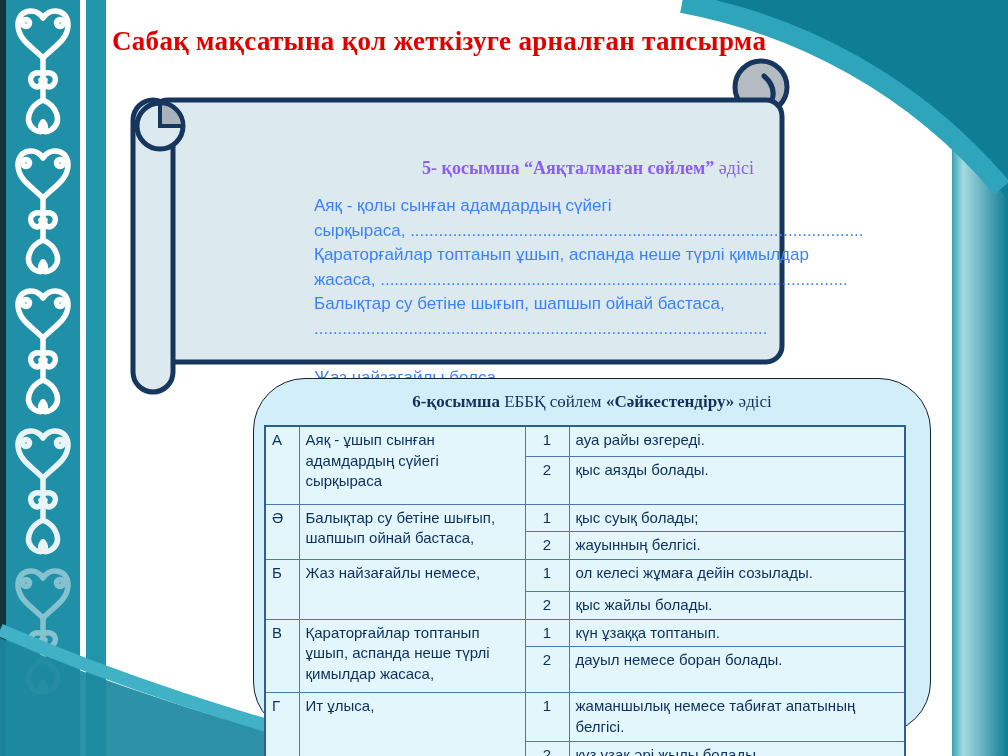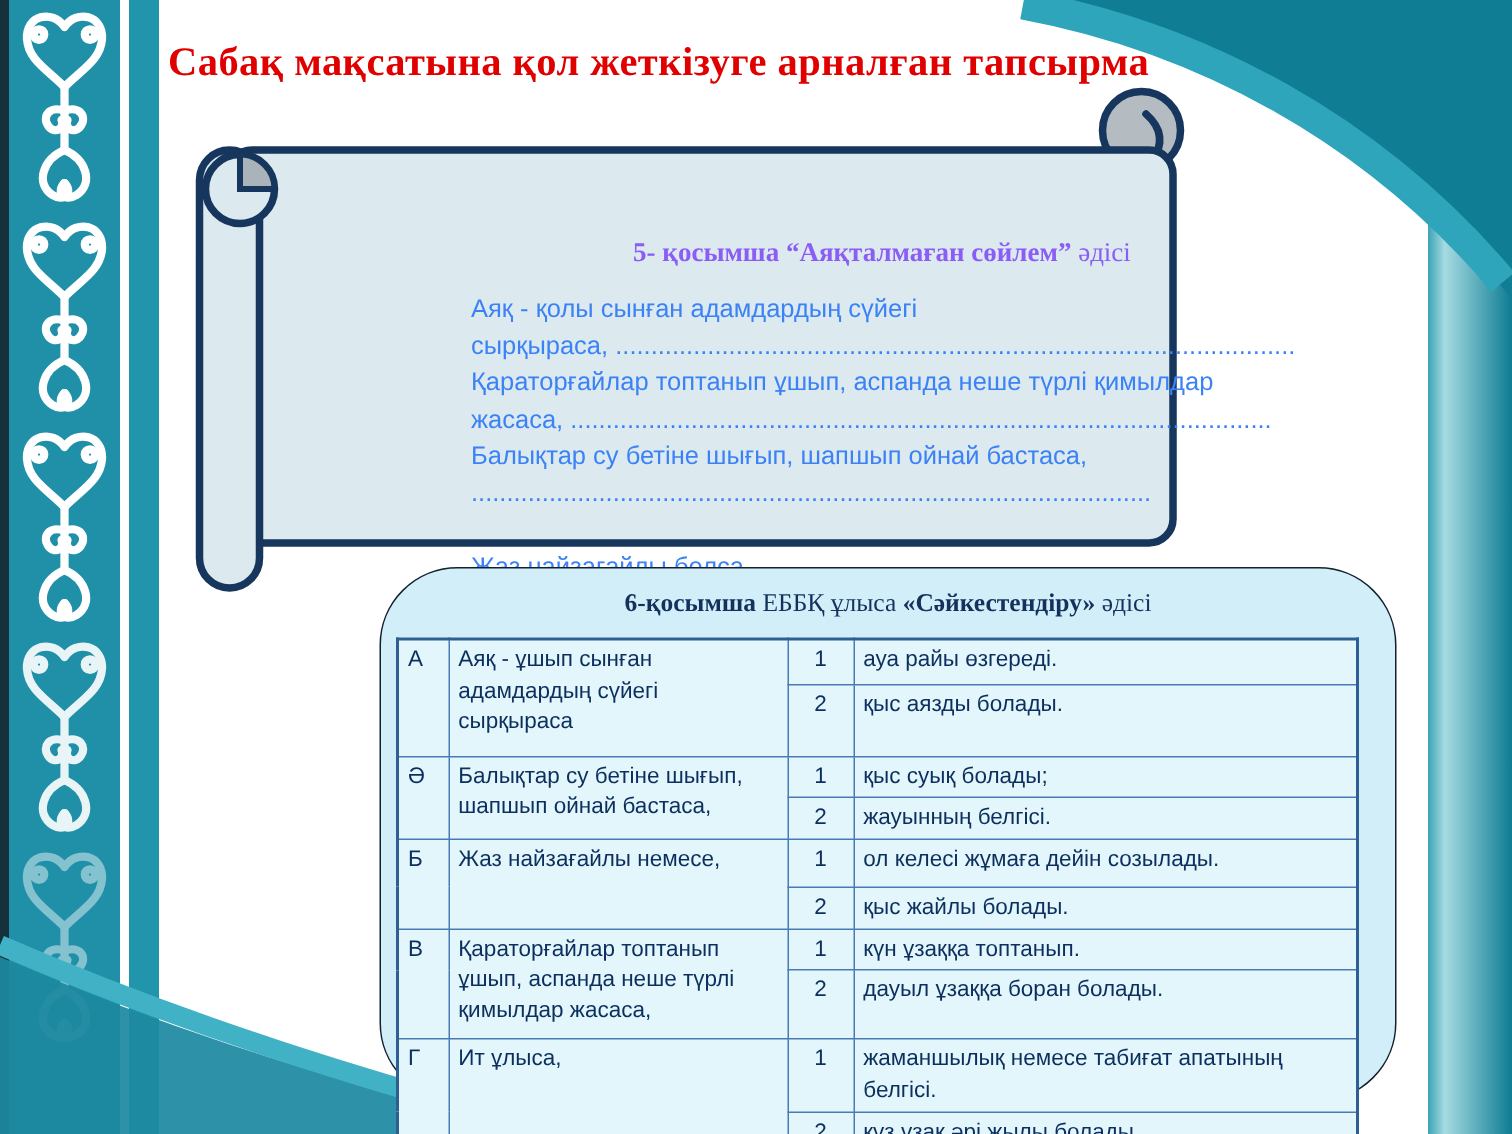--- a/index.html
+++ b/index.html
@@ -131,21 +131,21 @@
         <div class="scroll-line">жасаса,  ...................................................................................................</div>
         <div class="scroll-line">Балықтар су бетіне шығып, шапшып ойнай бастаса,</div>
         <div class="scroll-line">................................................................................................</div>
         <div class="scroll-line"></div>
         <div class="scroll-line">Жаз найзағайлы болса,.........................................................</div>
         <div class="scroll-line">Ит ұлыса, .....................................................................</div>
       </div>
   </div>
 
   <div class="matching-panel">
-    <div class="matching-heading"><b>6-қосымша</b><span> ЕББҚ ұлыса </span><b>«Сәйкестендіру»</b><span> әдісі</span></div>
+    <div class="matching-heading"><b>6-қосымша</b><span> ЕББҚ сөйлем </span><b>«Сәйкестендіру»</b><span> әдісі</span></div>
     <table class="matching-table">
       <colgroup>
         <col class="col-letter">
           <col class="col-phrase">
           <col class="col-num">
           <col class="col-text">
       </colgroup>
       <tbody>
           <tr class="opt-row r0o0">
             <td class="letter-cell" rowspan="2">А</td>
@@ -178,21 +178,21 @@
             <td class="option-text-cell">қыс жайлы болады.</td>
           </tr>
           <tr class="opt-row r3o0">
             <td class="letter-cell" rowspan="2">В</td>
             <td class="phrase-cell" rowspan="2">Қараторғайлар топтанып ұшып, аспанда неше түрлі қимылдар жасаса,</td>
             <td class="option-number-cell">1</td>
             <td class="option-text-cell">күн ұзаққа топтанып.</td>
           </tr>
           <tr class="opt-row r3o1">
             <td class="option-number-cell">2</td>
-            <td class="option-text-cell">дауыл ұзаққа боран болады.</td>
+            <td class="option-text-cell">дауыл немесе боран болады.</td>
           </tr>
           <tr class="opt-row r4o0">
             <td class="letter-cell" rowspan="2">Г</td>
             <td class="phrase-cell" rowspan="2">Ит ұлыса,</td>
             <td class="option-number-cell">1</td>
             <td class="option-text-cell">жаманшылық немесе табиғат апатының белгісі.</td>
           </tr>
           <tr class="opt-row r4o1">
             <td class="option-number-cell">2</td>
             <td class="option-text-cell">күз ұзақ әрі жылы болады.</td>

